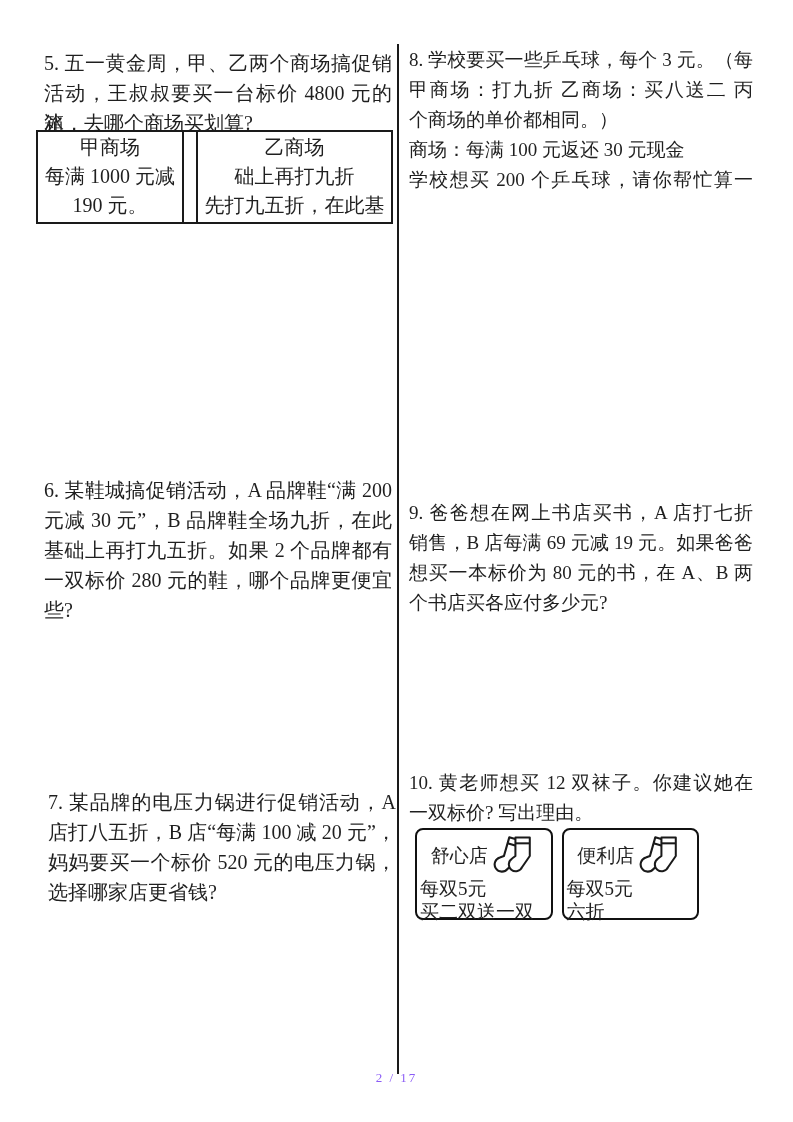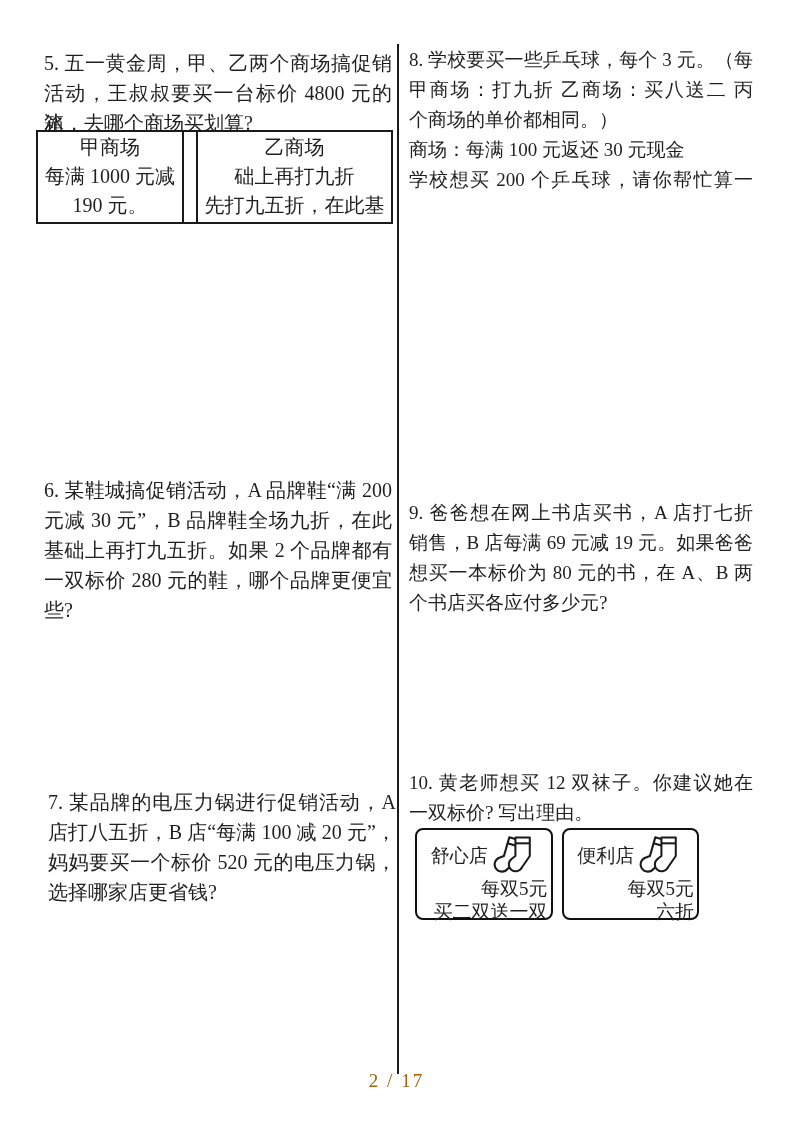--- a/index.html
+++ b/index.html
@@ -50,26 +50,26 @@
   .shop-box{
     width:150px;height:92px;box-sizing:border-box;
     border:2.5px solid #111;border-radius:8px;
     background:#fff;padding:5px 3px 0 3px;
   }
   .shop-head{
     display:flex;align-items:center;justify-content:center;
     gap:5px;height:42px;
   }
   .shop-name{font-size:19px;line-height:22px;}
-  .shop-line{text-align:right;font-size:19px;line-height:23px;height:23px;}
+  .shop-line{text-align:left;font-size:19px;line-height:23px;height:23px;}
   .socks-svg{display:block;}
   
   .footer{
     position:absolute;left:0;right:0;top:1070px;
-    text-align:center;font-size:19px;color:#a16207;
+    text-align:center;font-size:13px;color:#8b5cf6;
     letter-spacing:2px;
   }
 </style>
 </head>
 <body>
 
 <div class="divider"></div>
 
 <div class="problem" style="left:44px;top:48px;width:348px;">
   <div class="line fill">5. 五一黄金周，甲、乙两个商场搞促销</div>

